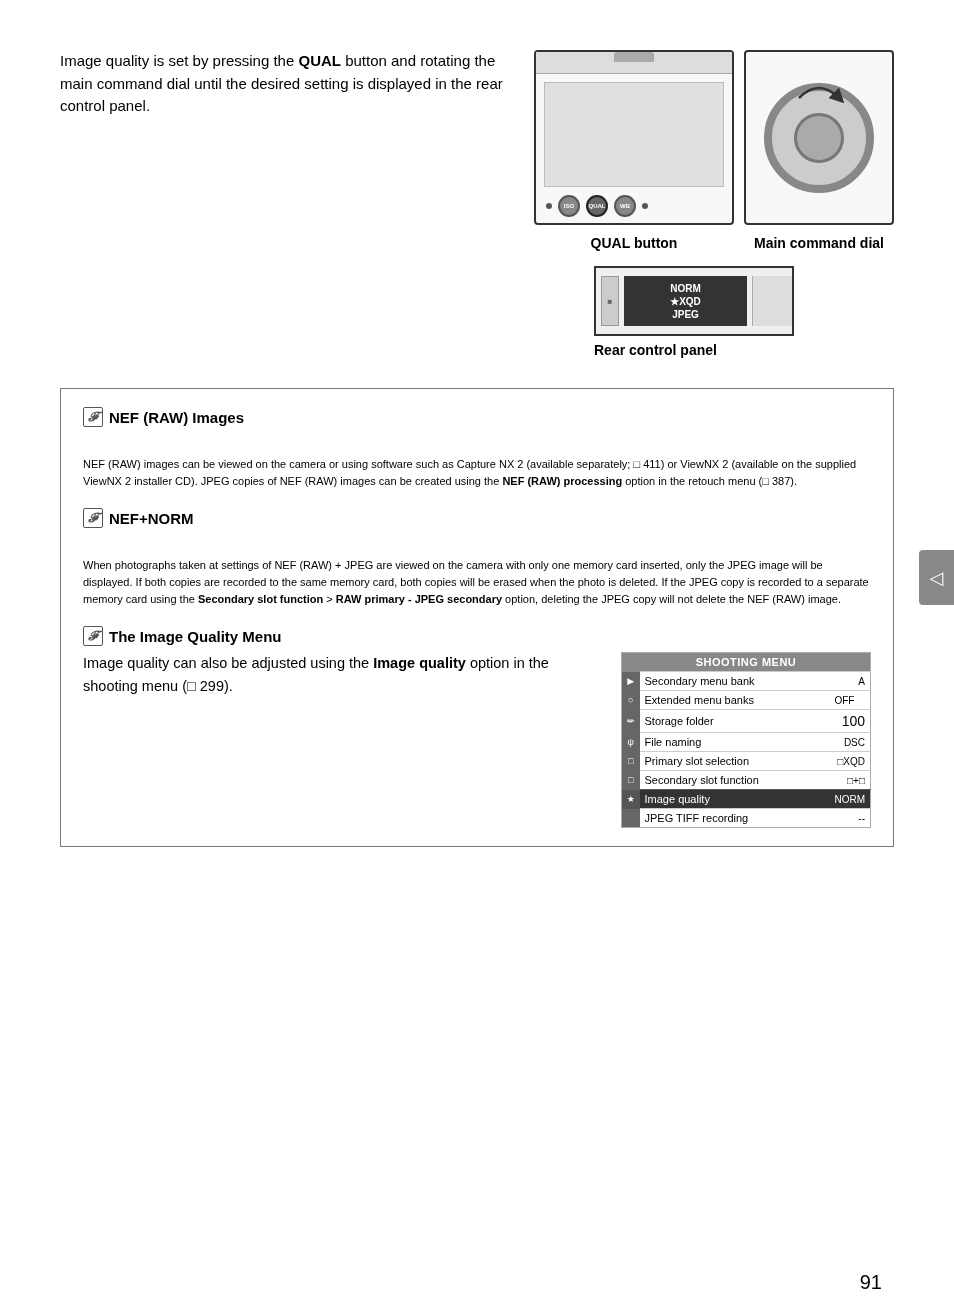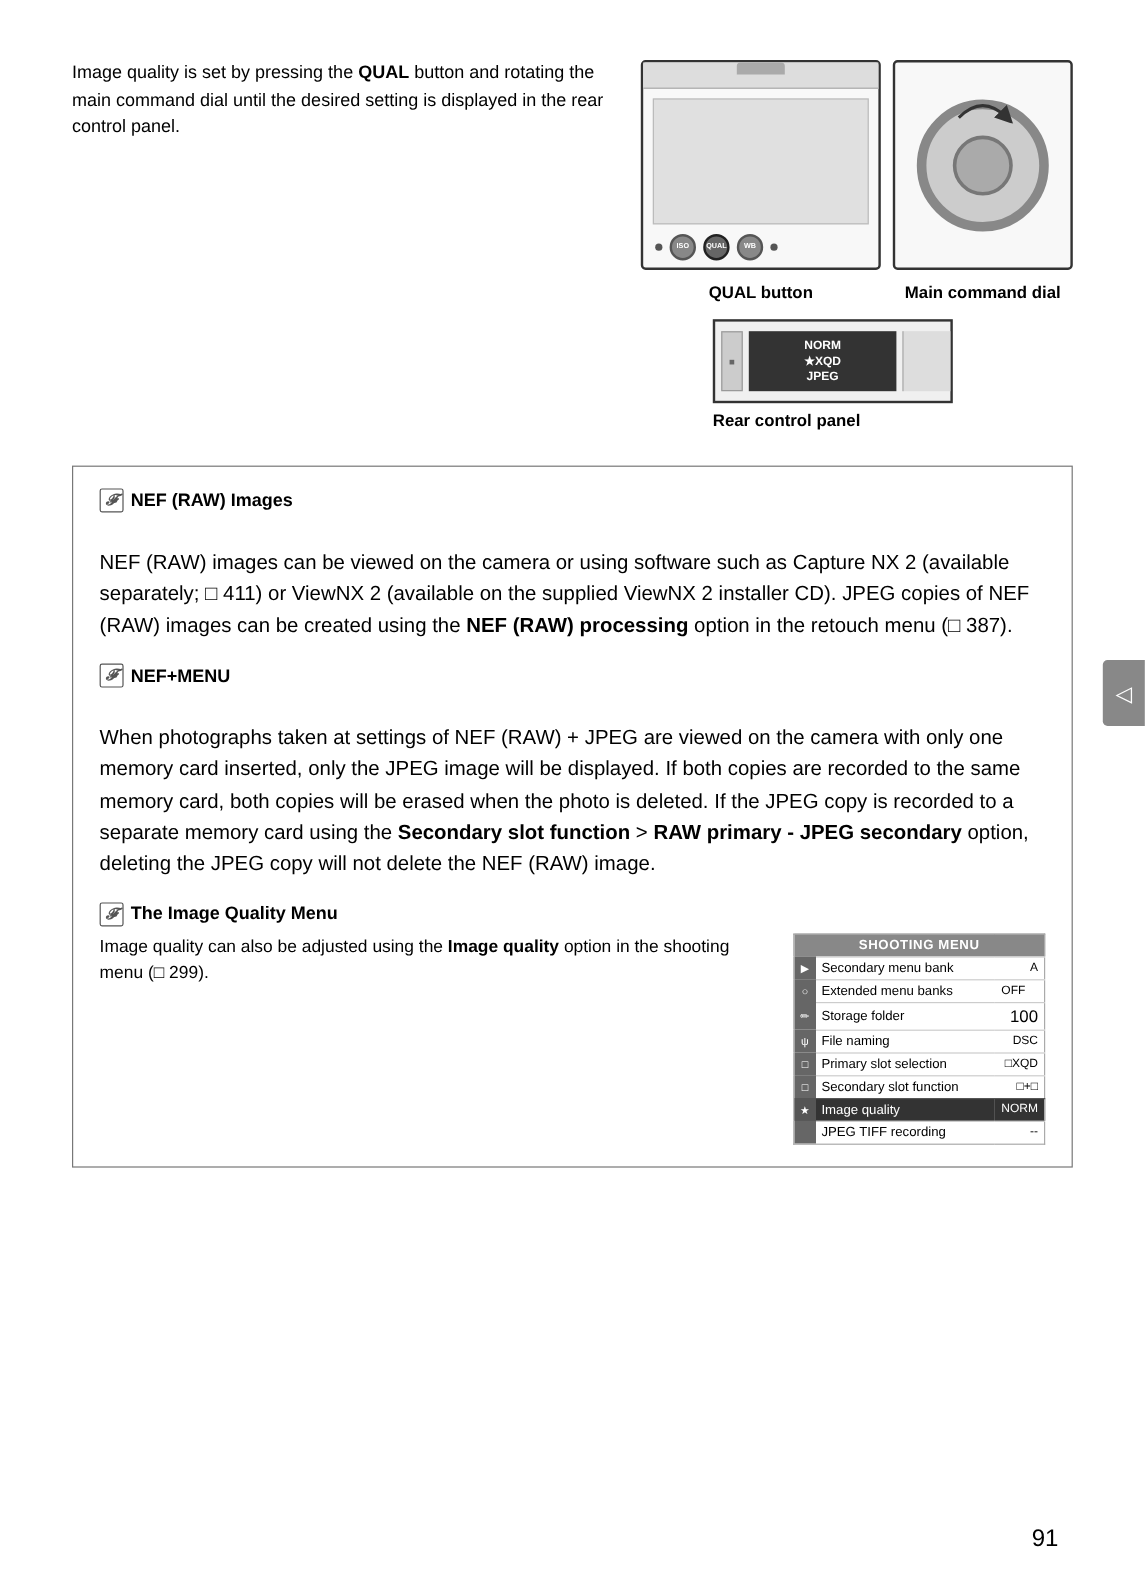--- a/index.html
+++ b/index.html
@@ -281,21 +281,21 @@
       height: 20px;
       border: 1.5px solid #555;
       font-style: italic;
       font-size: 13px;
       font-weight: bold;
       color: #555;
       border-radius: 2px;
     }
 
     .note-body {
-      font-size: 17px;
+      font-size: 11px;
       line-height: 1.55;
       margin-top: 29px;
     }
 
     .note-body strong {
       font-weight: bold;
     }
 
     
     .bottom-note-section {
@@ -306,21 +306,21 @@
     }
 
     .bottom-note-text {
       flex: 1;
       font-size: 14.5px;
       line-height: 1.55;
     }
 
     
     .shooting-menu-table {
-      width: 210px;
+      width: 250px;
       border: 1px solid #aaa;
       border-collapse: collapse;
       font-size: 11px;
       flex-shrink: 0;
     }
 
     .shooting-menu-header {
       background: #888;
       color: #fff;
       text-align: center;
@@ -429,21 +429,21 @@
         <span>NEF (RAW) Images</span>
       </div>
       <div class="note-body">
         <span>NEF (RAW) images can be viewed on the camera or using software such as Capture NX 2 (available separately; □ 411) or ViewNX 2 (available on the supplied ViewNX 2 installer CD).  JPEG copies of NEF (RAW) images can be created using the </span><strong>NEF (RAW) processing</strong><span> option in the retouch menu (□ 387).</span>
       </div>
     </div>
 
     <div class="note-section">
       <div class="note-title">
         <span class="note-icon">𝓕</span>
-        <span>NEF+MENU</span>
+        <span>NEF+NORM</span>
       </div>
       <div class="note-body">
         <span>When photographs taken at settings of NEF (RAW) + JPEG are viewed on the camera with only one memory card inserted, only the JPEG image will be displayed.  If both copies are recorded to the same memory card, both copies will be erased when the photo is deleted.  If the JPEG copy is recorded to a separate memory card using the </span><strong>Secondary slot function</strong><span> &gt; </span><strong>RAW primary - JPEG secondary</strong><span> option, deleting the JPEG copy will not delete the NEF (RAW) image.</span>
       </div>
     </div>
 
     <div class="note-section">
       <div class="note-title">
         <span class="note-icon">𝓕</span>
         <span>The Image Quality Menu</span>

